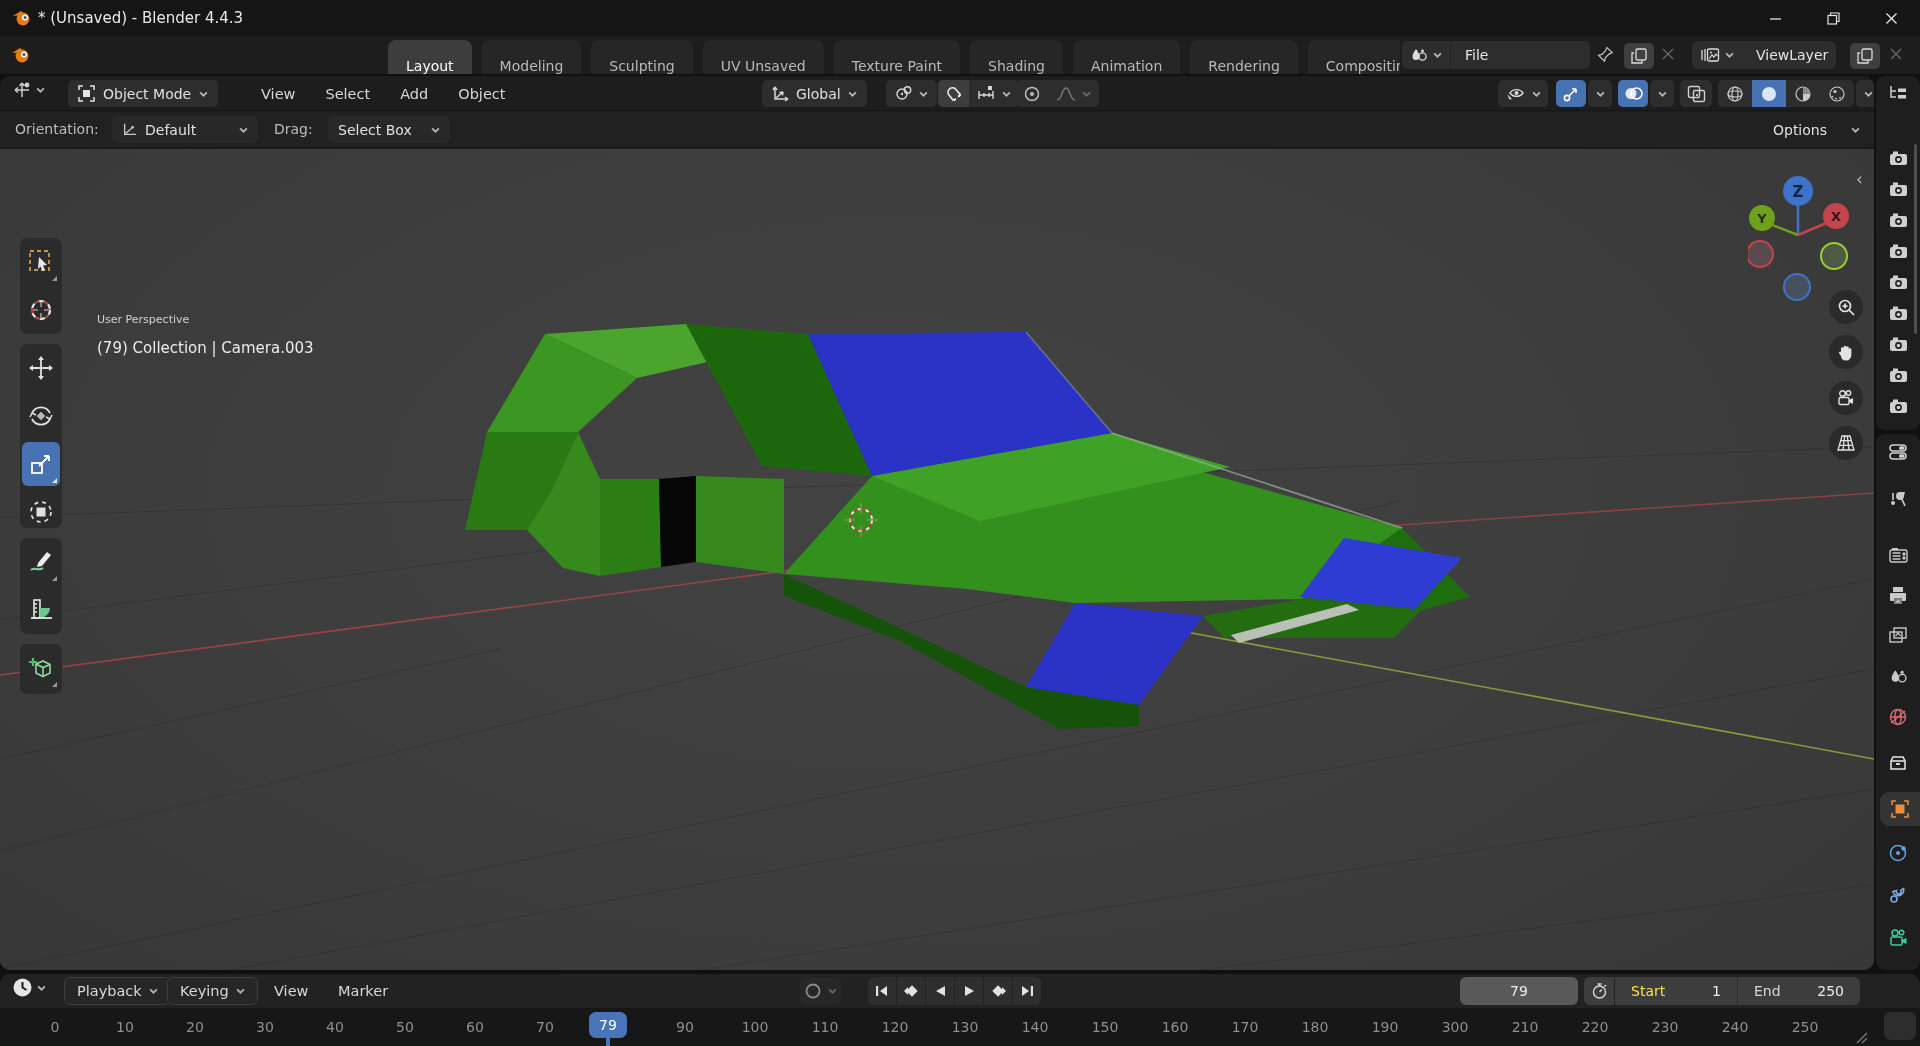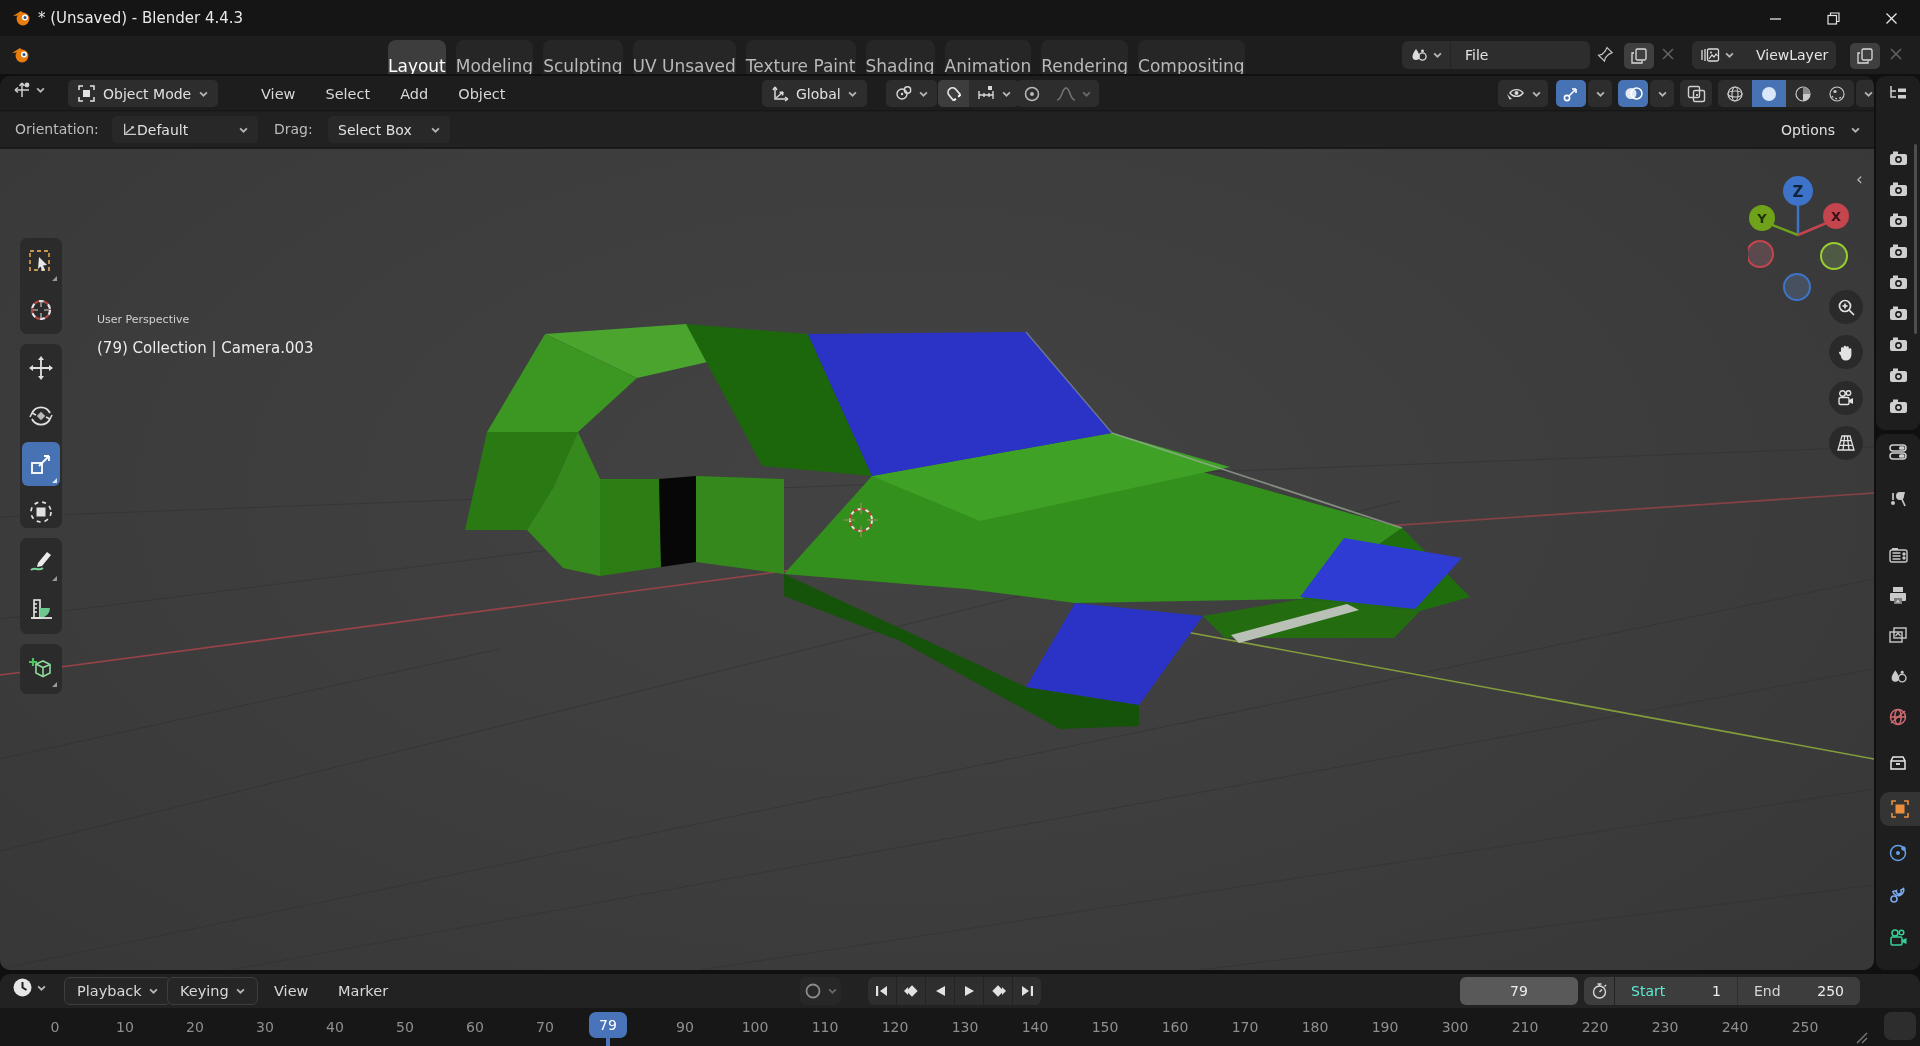--- a/index.html
+++ b/index.html
@@ -14,21 +14,21 @@
 
   
   .titlebar{position:absolute;left:0;top:0;width:1920px;height:36px;background:#151515;display:flex;align-items:center}
   .title-text{font-size:15px;color:#e9e9e9;margin-left:10px}
   .winbtn{width:58px;height:36px;display:flex;align-items:center;justify-content:center}
 
   
   .topbar{position:absolute;left:0;top:36px;width:1920px;height:38px;background:#1d1d1d}
   .menu-item{font-size:14.5px;color:#d8d8d8;padding:0 13px;height:38px;display:flex;align-items:center}
   .tabs{position:absolute;left:388px;top:4px;height:34px;display:flex;gap:10px;max-width:1012px;overflow:hidden}
-  .tab{font-size:17px;color:#b9b9b9;background:#262626;border-radius:8px 8px 0 0;padding:0 0;height:51px;display:flex;align-items:center;white-space:nowrap}
+  .tab{font-size:14px;color:#b9b9b9;background:#262626;border-radius:8px 8px 0 0;padding:0 18px;height:51px;display:flex;align-items:center;white-space:nowrap}
   .tab.active{background:#3d3d3d;color:#fefefe}
   .idwidget{position:absolute;top:5px;height:28px;background:#2d2d2d;border-radius:6px;display:flex;align-items:center}
   .idwidget .sep{width:1px;height:28px;background:#242424}
   .idname{font-size:14px;color:#e4e4e4;padding:0 14px}
 
   
   .vp{position:absolute;left:0;top:76px;width:1874px;height:894px;background:#1d1d1d;border-radius:10px;overflow:hidden}
   .vp-header{position:absolute;left:0;top:0;width:1874px;height:35px;background:#1d1d1d;border-bottom:1px solid #161616}
   .vp-tools{position:absolute;left:0;top:36px;width:1874px;height:36px;background:#212121;border-bottom:1px solid #181818}
   .hmenu{font-size:14.5px;color:#d8d8d8;padding:0 15px;height:35px;display:flex;align-items:center}
@@ -349,39 +349,39 @@
         <div class="grp" style="width:24px;justify-content:center;margin-left:2px">
           <svg class="caret" width="9" height="6" viewBox="0 0 8 5">
               <polyline points="1,1 4,4 7,1"></polyline>
             </svg>
         </div>
       </div>
     </div>
 
     <div class="vp-tools">
       <span class="lbl abs" style="left:15px;top:9px">Orientation:</span>
-      <div class="grp abs" style="left:112px;top:4px;width:146px;padding:0 10px;background:#282828">
+      <div class="grp abs" style="left:112px;top:4px;width:146px;padding:0 10px;gap:8px;background:#282828">
         <svg width="15" height="15" viewBox="0 0 17 17" fill="none" stroke="#c9c9c9" stroke-width="1.5">
           <path d="M3,2 V14 H16"></path>
             <path d="M4,13 L11,7"></path>
             <circle cx="12" cy="6" r="1.6" fill="#c9c9c9" stroke="none"></circle>
         </svg>
         <span class="ddtext" style="flex:1">Default</span>
         <svg class="caret" width="9" height="6" viewBox="0 0 8 5">
             <polyline points="1,1 4,4 7,1"></polyline>
           </svg>
       </div>
       <span class="lbl abs" style="left:274px;top:9px">Drag:</span>
       <div class="grp abs" style="left:328px;top:4px;width:122px;padding:0 10px;background:#282828">
         <span class="ddtext" style="flex:1">Select Box</span>
         <svg class="caret" width="9" height="6" viewBox="0 0 8 5">
             <polyline points="1,1 4,4 7,1"></polyline>
           </svg>
       </div>
-      <div class="abs flex" style="right:14px;top:4px;height:27px;gap:16px">
+      <div class="abs flex" style="right:14px;top:4px;height:27px;gap:24px">
         <span class="ddtext">Options</span>
         <svg class="caret" width="9" height="6" viewBox="0 0 8 5">
             <polyline points="1,1 4,4 7,1"></polyline>
           </svg>
       </div>
     </div>
 
     <div class="canvas">
       <svg width="1874" height="821" viewBox="0 0 1874 821">
 
@@ -818,21 +818,21 @@
         <svg width="17" height="18" viewBox="0 0 17 18" fill="none" stroke="#d8d8d8" stroke-width="1.4">
           <circle cx="8.5" cy="10" r="6"></circle>
             <line x1="8.5" y1="10" x2="11" y2="7.5"></line>
             <line x1="6.5" y1="2" x2="10.5" y2="2"></line>
             <line x1="8.5" y1="2" x2="8.5" y2="4"></line>
             <line x1="13.5" y1="4.5" x2="15" y2="3"></line>
         </svg>
       </div>
       <div class="abs flex" style="left:1615px;top:3px;height:28px;width:245px;background:#3d3d3d;border-radius:0 6px 6px 0">
         <div class="flex" style="width:122px;justify-content:space-between;padding:0 16px">
-          <span class="numfield" style="color:#5eead4">Start</span>
+          <span class="numfield" style="color:#fde047">Start</span>
           <span class="numfield">1</span>
         </div>
         <div style="width:1px;height:28px;background:#2e2e2e"></div>
         <div class="flex" style="width:122px;justify-content:space-between;padding:0 16px">
           <span class="numfield" style="color:#d6d6d6">End</span>
           <span class="numfield">250</span>
         </div>
       </div>
     </div>
 

